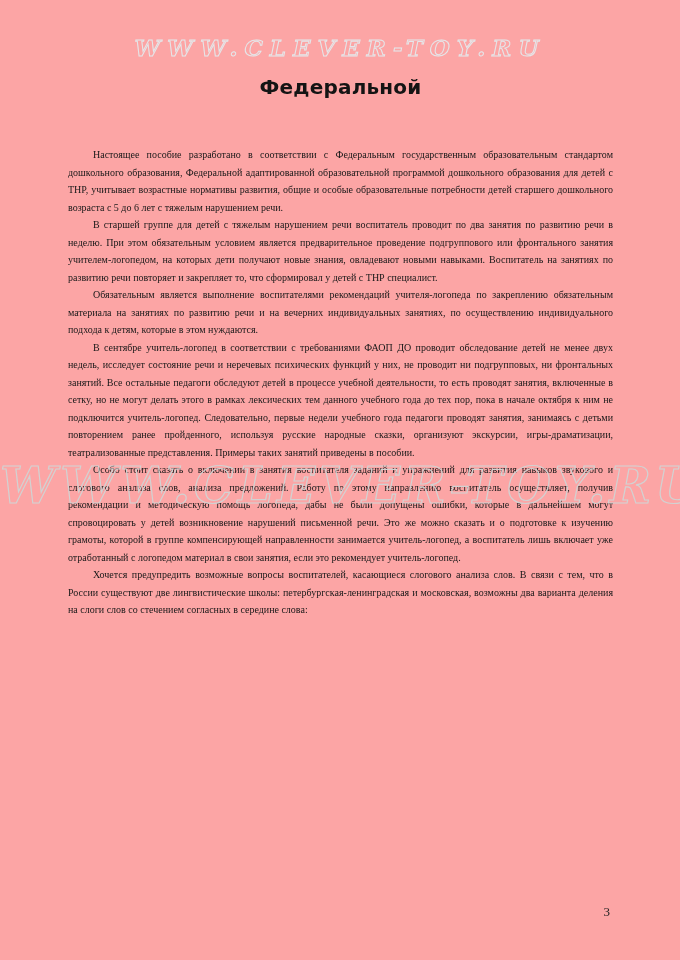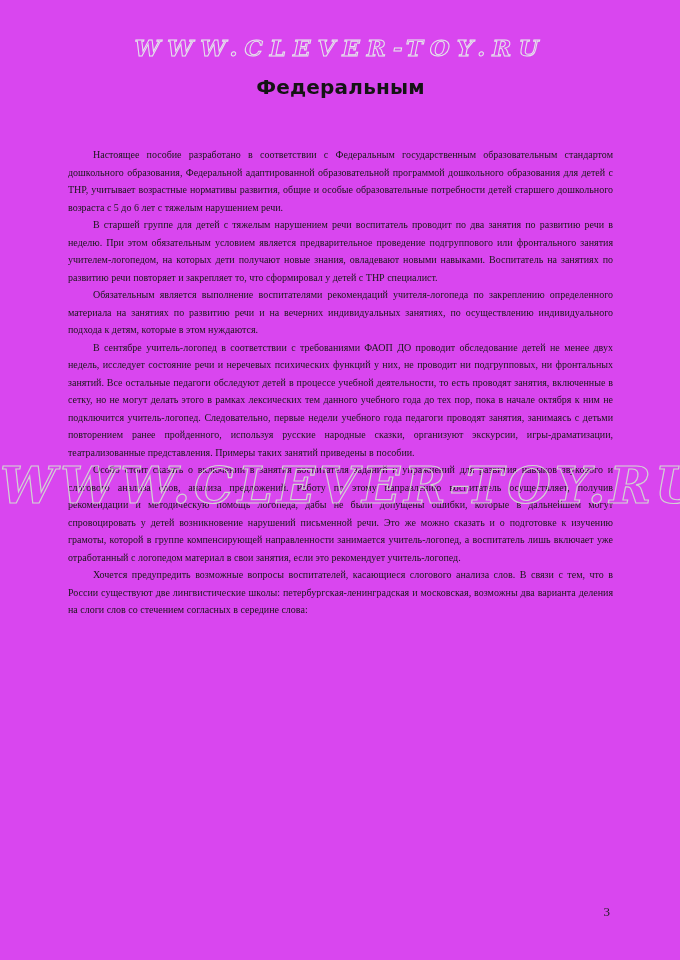--- a/index.html
+++ b/index.html
@@ -4,21 +4,21 @@
 <style>
   html, body {
     margin: 0;
     padding: 0;
     background: #ffffff;
   }
   .page {
     position: relative;
     width: 680px;
     height: 960px;
-    background: #d946ef;
+    background: #fca5a5;
     overflow: hidden;
   }
   
   .watermark {
     position: absolute;
     left: 0;
     width: 680px;
     text-align: center;
     font-family: "DejaVu Serif", serif;
     font-style: italic;
@@ -81,26 +81,26 @@
 </head>
 <body>
 
 <div class="page">
 
   <div class="watermark watermark-top">WWW.CLEVER-TOY.RU</div>
 
   <div class="watermark watermark-mid">WWW.CLEVER-TOY.RU</div>
 
   <div class="content">
-    <h1 class="page-title">Федеральным</h1>
+    <h1 class="page-title">Федеральной</h1>
 
     <div class="body-text">
       <p>Настоящее пособие разработано в соответствии с Федеральным государственным образовательным стандартом дошкольного образования, Федеральной адаптированной образовательной программой дошкольного образования для детей с ТНР, учитывает возрастные нормативы развития, общие и особые образовательные потребности детей старшего дошкольного возраста с 5 до 6 лет с тяжелым нарушением речи.</p>
       <p>В старшей группе для детей с тяжелым нарушением речи воспитатель проводит по два занятия по развитию речи в неделю. При этом обязательным условием является предварительное проведение подгруппового или фронтального занятия учителем-логопедом, на которых дети получают новые знания, овладевают новыми навыками. Воспитатель на занятиях по развитию речи повторяет и закрепляет то, что сформировал у детей с ТНР специалист.</p>
-      <p>Обязательным является выполнение воспитателями рекомендаций учителя-логопеда по закреплению определенного материала на занятиях по развитию речи и на вечерних индивидуальных занятиях, по осуществлению индивидуального подхода к детям, которые в этом нуждаются.</p>
+      <p>Обязательным является выполнение воспитателями рекомендаций учителя-логопеда по закреплению обязательным материала на занятиях по развитию речи и на вечерних индивидуальных занятиях, по осуществлению индивидуального подхода к детям, которые в этом нуждаются.</p>
       <p>В сентябре учитель-логопед в соответствии с требованиями ФАОП ДО проводит обследование детей не менее двух недель, исследует состояние речи и неречевых психических функций у них, не проводит ни подгрупповых, ни фронтальных занятий. Все остальные педагоги обследуют детей в процессе учебной деятельности, то есть проводят занятия, включенные в сетку, но не могут делать этого в рамках лексических тем данного учебного года до тех пор, пока в начале октября к ним не подключится учитель-логопед. Следовательно, первые недели учебного года педагоги проводят занятия, занимаясь с детьми повторением ранее пройденного, используя русские народные сказки, организуют экскурсии, игры-драматизации, театрализованные представления. Примеры таких занятий приведены в пособии.</p>
       <p>Особо стоит сказать о включении в занятия воспитателя заданий и упражнений для развития навыков звукового и слогового анализа слов, анализа предложений. Работу по этому направлению воспитатель осуществляет, получив рекомендации и методическую помощь логопеда, дабы не были допущены ошибки, которые в дальнейшем могут спровоцировать у детей возникновение нарушений письменной речи. Это же можно сказать и о подготовке к изучению грамоты, которой в группе компенсирующей направленности занимается учитель-логопед, а воспитатель лишь включает уже отработанный с логопедом материал в свои занятия, если это рекомендует учитель-логопед.</p>
       <p>Хочется предупредить возможные вопросы воспитателей, касающиеся слогового анализа слов. В связи с тем, что в России существуют две лингвистические школы: петербургская-ленинградская и московская, возможны два варианта деления на слоги слов со стечением согласных в середине слова:</p>
     </div>
   </div>
 
   <div class="page-number">3</div>
 
 </div>
 

